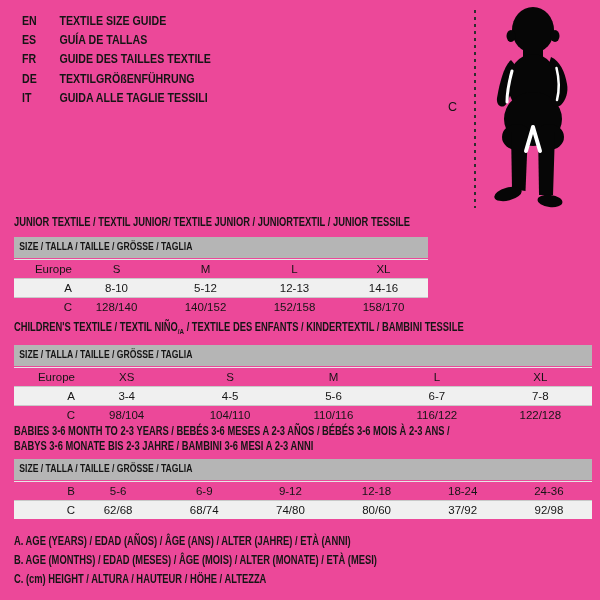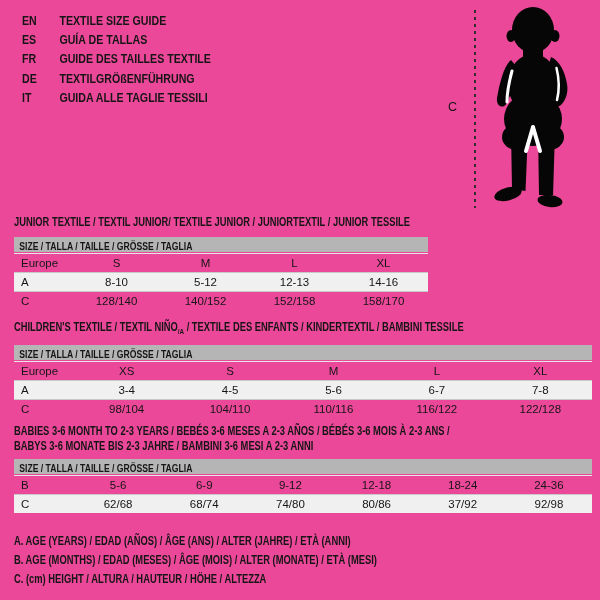--- a/index.html
+++ b/index.html
@@ -16,27 +16,27 @@
     background:repeating-linear-gradient(to bottom,#2e2e2e 0 3px,transparent 3px 7px);}
   .c-label{position:absolute;left:448px;top:100px;font-size:12.5px;font-weight:400;}
   .silhouette{position:absolute;left:481px;top:5px;}
 
   
   .tbl-title{position:absolute;font-weight:700;font-size:12px;letter-spacing:0;
     transform:scaleX(0.78);transform-origin:left top;white-space:nowrap;line-height:15px;}
 
   
   .tbl{position:absolute;}
-  .size-bar{background:#b5b5b5;height:15px;line-height:15px;overflow:hidden;}
+  .size-bar{background:#b5b5b5;height:21px;line-height:15px;overflow:hidden;}
   .size-bar span{display:inline-block;font-weight:700;font-size:11.5px;padding-left:7px;
     transform:scaleX(0.75);transform-origin:left top;white-space:nowrap;}
   table.size-table{border-collapse:collapse;width:100%;table-layout:fixed;margin-top:1px;}
   table.size-table td{height:18px;padding:0;font-size:11.5px;font-weight:400;text-align:center;
     white-space:nowrap;overflow:hidden;}
-  table.size-table td.lbl{text-align:left;padding-left:7px;}
+  table.size-table td.lbl{text-align:right;padding-left:7px;}
   table.size-table tr + tr{border-top:1px solid #c9c9c9;}
   table.size-table tr:first-child{border-top:1px solid #e6e6e6;}
   table.size-table tr:nth-child(2){background:#f0f0f0;}
   .sub{font-size:8px;vertical-align:sub;}
 
   
   .footnote{position:absolute;left:14px;font-weight:700;font-size:12px;white-space:nowrap;
     transform:scaleX(0.78);transform-origin:left top;line-height:19px;}
 </style>
 </head>
@@ -203,21 +203,21 @@
         <td>9-12</td>
         <td>12-18</td>
         <td>18-24</td>
         <td>24-36</td>
       </tr>
       <tr>
         <td class="lbl">C</td>
         <td>62/68</td>
         <td>68/74</td>
         <td>74/80</td>
-        <td>80/86</td>
+        <td>80/60</td>
         <td>37/92</td>
         <td>92/98</td>
       </tr>
     </tbody>
       </table>
   </div>
 
   <div class="footnote" style="top:532px;">A. AGE (YEARS) / EDAD (AÑOS) / ÂGE (ANS) / ALTER (JAHRE) / ETÀ (ANNI)</div>
   <div class="footnote" style="top:551px;">B. AGE (MONTHS) / EDAD (MESES) / ÂGE (MOIS) / ALTER (MONATE) / ETÀ (MESI)</div>
   <div class="footnote" style="top:570px;">C. (cm) HEIGHT / ALTURA / HAUTEUR / HÖHE / ALTEZZA</div>

